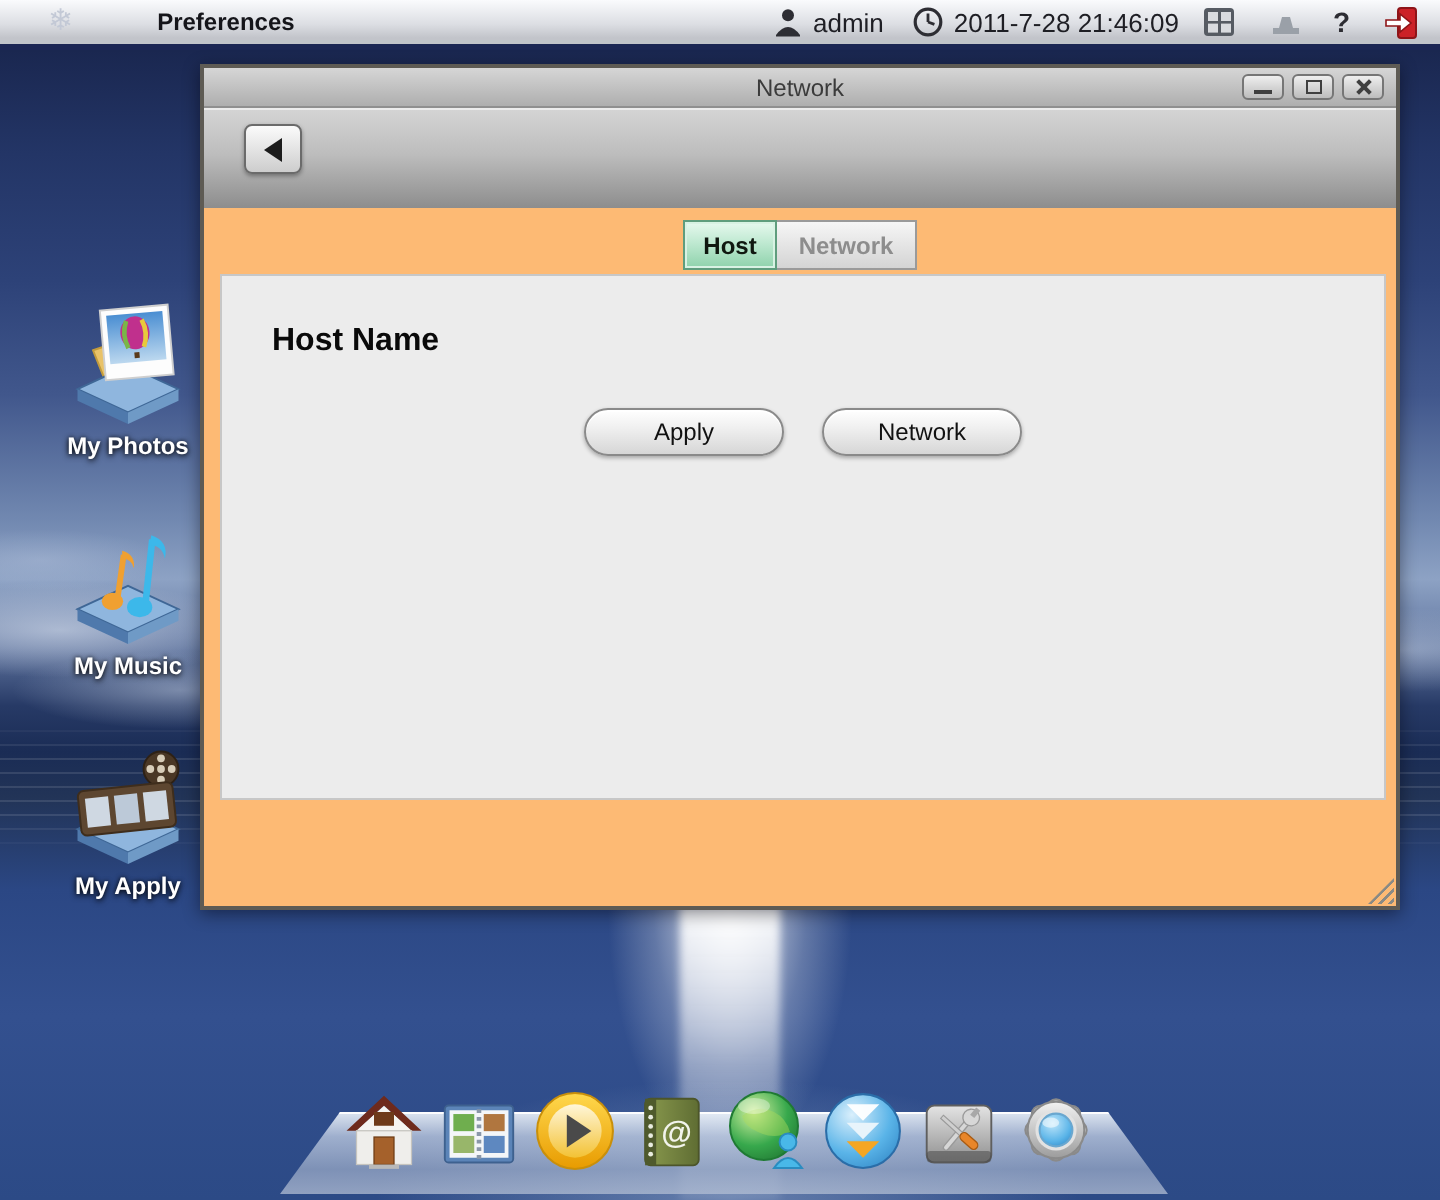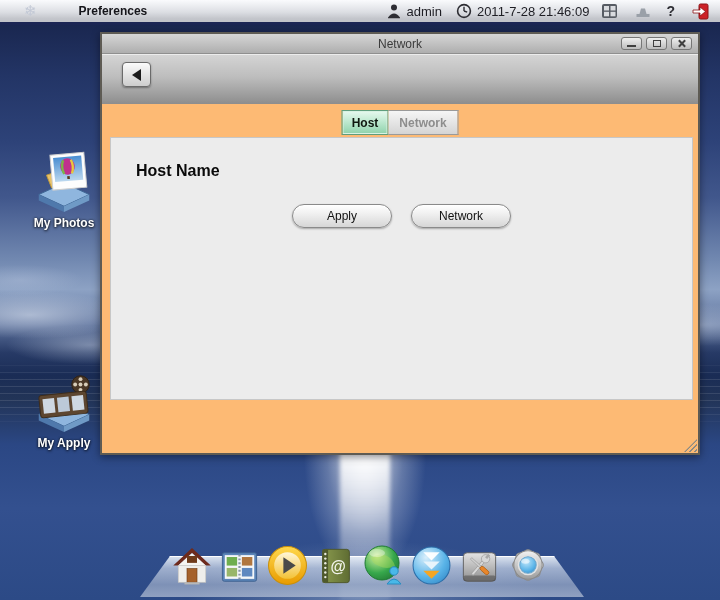--- a/index.html
+++ b/index.html
@@ -238,20 +238,38 @@
         <rect x="26" y="11" width="29" height="25" fill="url(#skyg)"></rect>
         <ellipse cx="40" cy="21" rx="7.5" ry="8.5" fill="#c0308d"></ellipse>
         <path d="M36 14.5 q-3 7 0 14" stroke="#7ab648" stroke-width="2.4" fill="none"></path>
         <path d="M44 14.5 q3 7 0 14" stroke="#e8c93c" stroke-width="2.4" fill="none"></path>
         <rect x="38.8" y="31" width="2.6" height="3" fill="#5a3a1a"></rect>
       </g>
     </svg>
     <span class="lbl">My Photos</span>
   </div>
 
+  <div class="shortcut" id="sc-music">
+    <svg class="icon-block" width="70" height="68" viewBox="0 0 72 70" style="margin:0 auto;">
+      <polygon points="10,50 36,38 62,50 36,62" fill="#8fb6de" stroke="#3f6796"></polygon>
+      <polygon points="10,50 36,62 36,68 10,56" fill="#4f79ac"></polygon>
+      <polygon points="62,50 36,62 36,68 62,56" fill="#6f9ac6"></polygon>
+      <g>
+        <rect x="30.6" y="22" width="3" height="24" fill="#f0a030" transform="rotate(8 32 34)"></rect>
+        <ellipse cx="28" cy="46" rx="5.5" ry="4.5" fill="#f0a030"></ellipse>
+        <path d="M33 20 q7 2 6 9 q-1 -5 -6 -5 z" fill="#f0a030"></path>
+      </g>
+      <g>
+        <rect x="45" y="14" width="3.4" height="34" fill="#3cb8ea" transform="rotate(6 46 31)"></rect>
+        <ellipse cx="42" cy="49" rx="6.5" ry="5.2" fill="#3cb8ea"></ellipse>
+        <path d="M48 12 q9 3 7 12 q-1.5 -7 -8 -7 z" fill="#3cb8ea"></path>
+      </g>
+    </svg>
+    <span class="lbl">My Music</span>
+  </div>
 
   <div class="shortcut" id="sc-videos">
     <svg class="icon-block" width="70" height="66" viewBox="0 0 72 68" style="margin:0 auto;">
       <polygon points="10,48 36,36 62,48 36,60" fill="#8fb6de" stroke="#3f6796"></polygon>
       <polygon points="10,48 36,60 36,66 10,54" fill="#4f79ac"></polygon>
       <polygon points="62,48 36,60 36,66 62,54" fill="#6f9ac6"></polygon>
       <circle cx="53" cy="17" r="9" fill="#4a3725" stroke="#2e2115"></circle>
       <circle cx="53" cy="17" r="2" fill="#d8cdb9"></circle>
       <circle cx="53" cy="11.5" r="2" fill="#d8cdb9"></circle>
         <circle cx="53" cy="22.5" r="2" fill="#d8cdb9"></circle>

